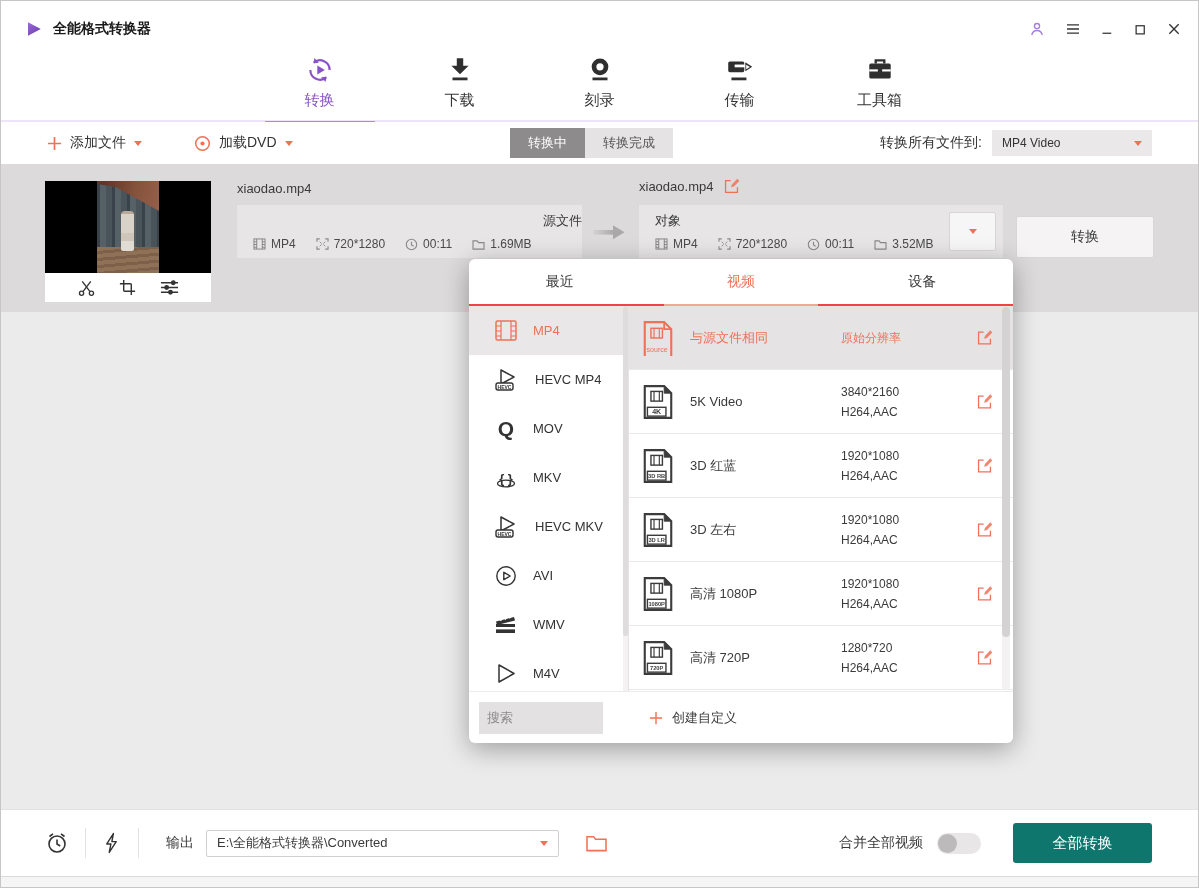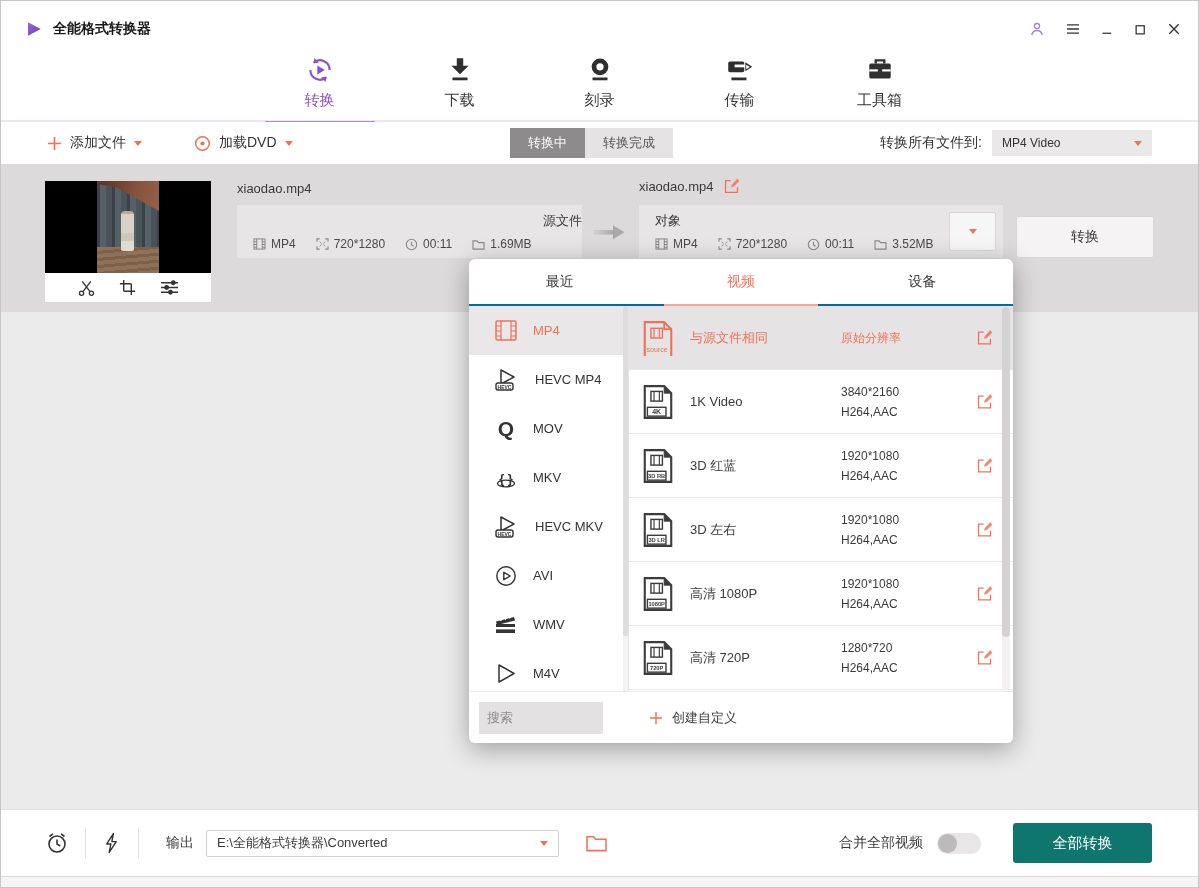--- a/index.html
+++ b/index.html
@@ -58,21 +58,21 @@
   .tgt-name { font-size:13px; color:#3a3a3a; }
   .tgt-dd { position:absolute; right:7px; top:7px; width:47px; height:39px; background:#f7f6f6; border:1px solid #d8d6d6; border-radius:2px; display:flex; align-items:center; justify-content:center; cursor:pointer; }
   .tgt-dd .caret { margin-top:4px; }
   .convert-btn { position:absolute; left:1015px; top:52px; width:138px; height:42px; background:#f5f3f3; border:1px solid #d8d6d6; border-radius:2px; font-size:14px; color:#3a3a3a; display:flex; align-items:center; justify-content:center; cursor:pointer; }
 
   
   .content-bg { height:500px; background:#ecebeb; }
 
   
   .popup { position:absolute; left:468px; top:258px; width:544px; height:484px; background:#fff; border-radius:6px; box-shadow:0 6px 26px rgba(0,0,0,.33); z-index:20; overflow:hidden; display:flex; flex-direction:column; }
-  .popup-tabs { height:47px; display:flex; border-bottom:2px solid #0369a1; }
+  .popup-tabs { height:47px; display:flex; border-bottom:2px solid #ef4444; }
   .popup-tab { flex:1; display:flex; align-items:center; justify-content:center; font-size:14px; color:#3a3a3a; position:relative; cursor:pointer; }
   .popup-tab.active { color:#ef7158; }
   .popup-tab.active::after { content:""; position:absolute; bottom:-2px; left:14px; right:14px; height:2px; background:#f2a795; }
   .popup-body { flex:1; display:flex; min-height:0; }
   .fmt-col { width:160px; border-right:1px solid #e5e3e3; position:relative; overflow:hidden; }
   .fmt-item { height:49px; display:flex; align-items:center; gap:15px; padding-left:25px; color:#333; cursor:pointer; }
   .fmt-item .fmt-label { font-size:13px; color:#333; }
   .fmt-item.selected { background:#e9e7e7; color:#ef7158; }
   .fmt-item.selected .fmt-label { color:#ef7158; }
   .fmt-scroll { position:absolute; right:0; top:0; width:5px; height:100%; background:#f4f2f2; }
@@ -512,21 +512,21 @@
           <span class="p-icon">
             <svg width="30" height="36" viewBox="0 0 34 40" fill="none" stroke="currentColor">
                 <path d="M2 2h22l8 8v28H2z" stroke-width="2.4"></path>
                 <path d="M24 2l8 8h-8z" fill="currentColor"></path>
                 <rect x="9" y="8" width="13" height="11" stroke-width="1.6"></rect>
                 <path d="M12.5 8v11M18.5 8v11" stroke-width="1.3"></path>
                 <rect x="5" y="26" width="21" height="10" stroke-width="1.6" fill="#fff"></rect>
                 <text x="15.5" y="34" font-size="8" font-weight="bold" text-anchor="middle" fill="currentColor" stroke="none">4K</text>
               </svg>
           </span>
-          <span class="p-name">1K Video</span>
+          <span class="p-name">5K Video</span>
           <span class="p-details"><span class="p-d1">3840*2160</span><br><span class="p-d2">H264,AAC</span></span>
           <span class="p-edit">
               <svg width="17" height="17" viewBox="0 0 20 20" fill="none" stroke="currentColor" stroke-width="1.5">
                 <path d="M17 11v6H3V3h6"></path>
                 <path d="M9.5 10.8l1-3.2L16.8 1l2.4 2.4-6.3 6.6-3.4.8z" fill="currentColor" stroke="none" opacity=".85"></path>
               </svg>
             </span>
         </div>
 
         <div class="preset-row">

